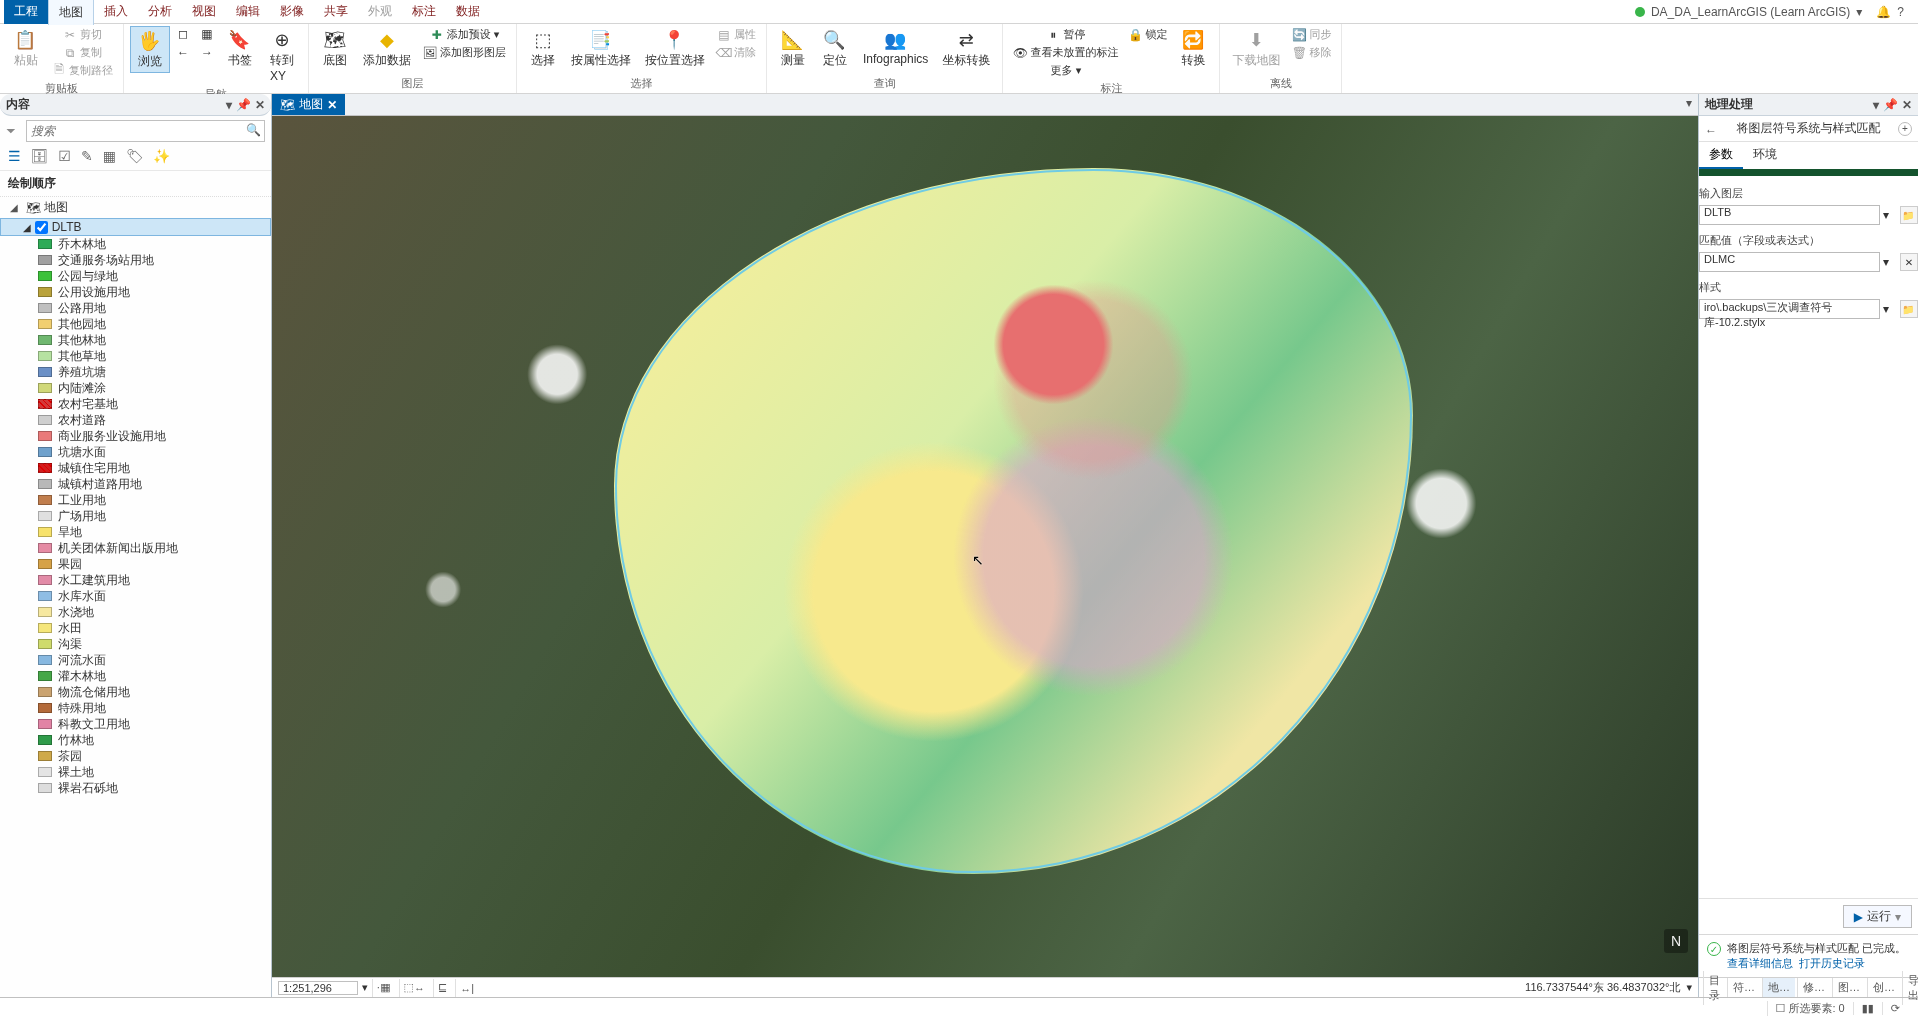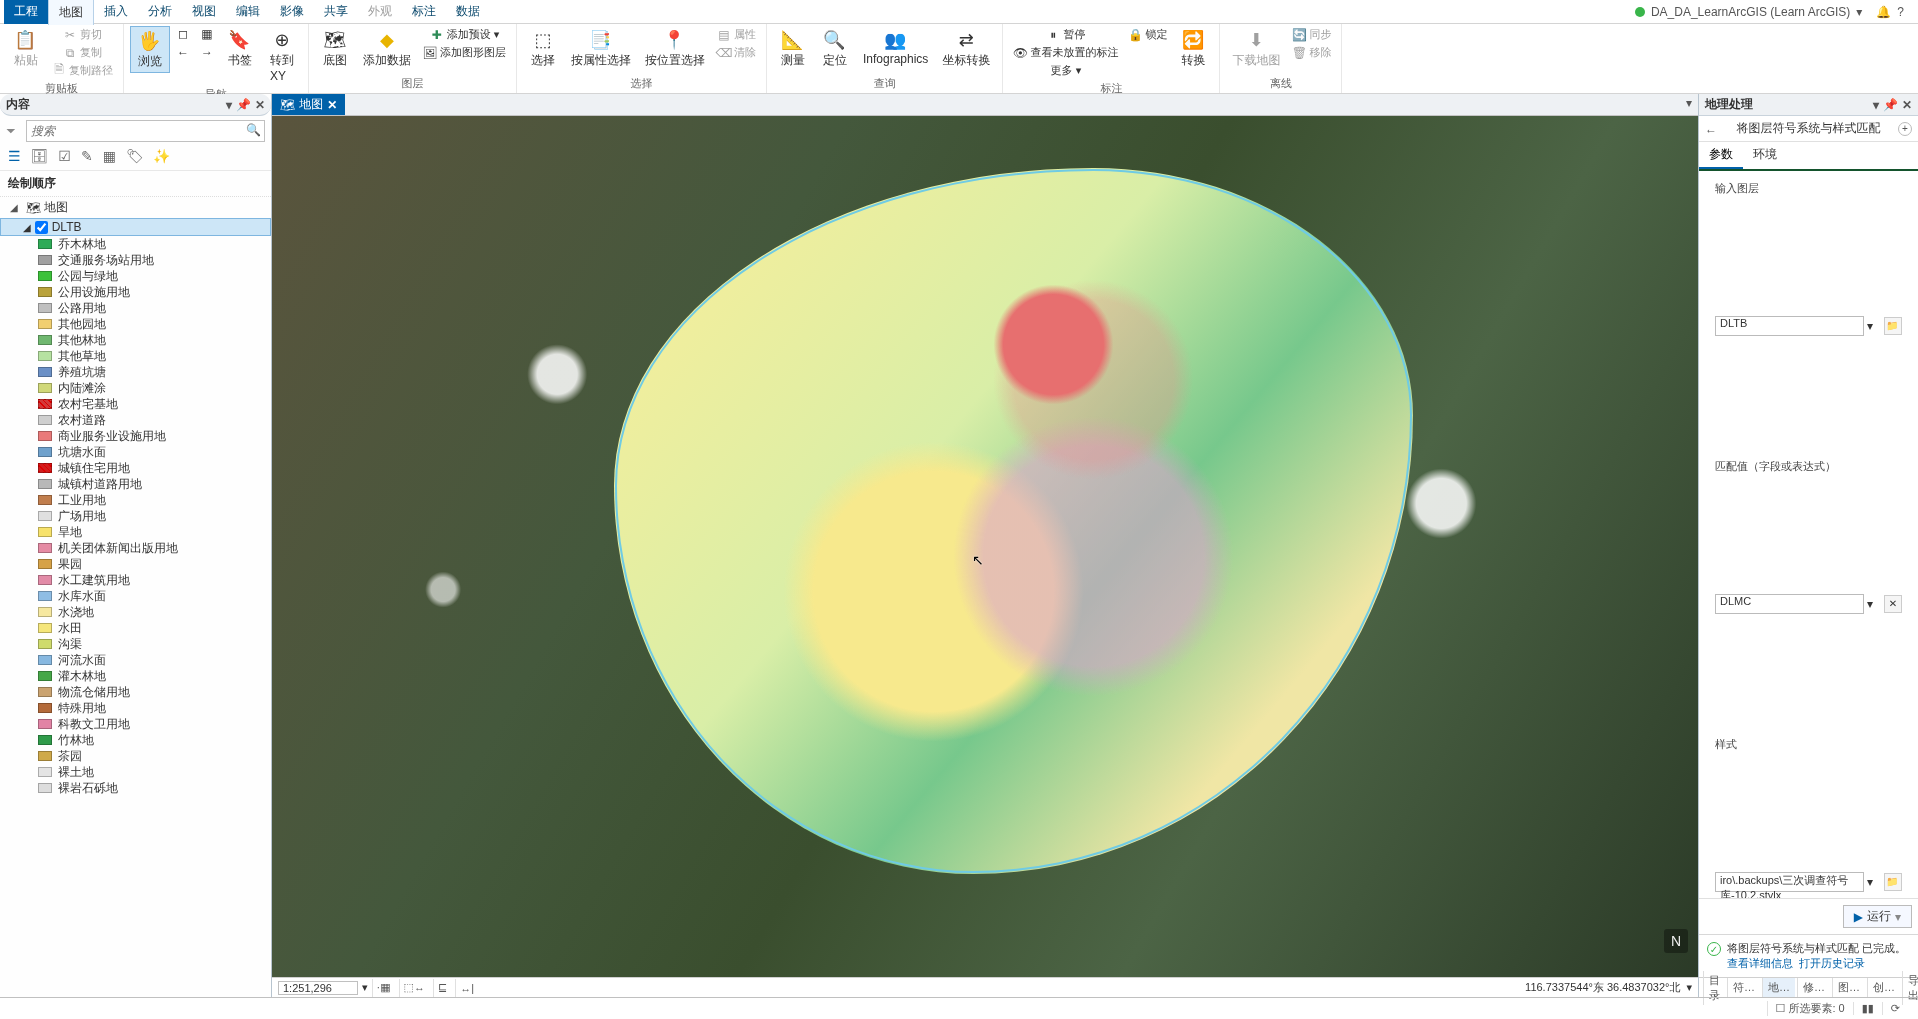--- a/index.html
+++ b/index.html
@@ -1,18 +1,18 @@
 <!DOCTYPE html>
 <html><head>
 <meta charset="utf-8">
 <style>
 *{box-sizing:border-box;font-family:"Microsoft YaHei","Segoe UI",sans-serif;}
 body{margin:0;width:1918px;height:1019px;background:#fff;font-size:12px;color:#333;overflow:hidden;display:flex;flex-direction:column;}
 .tabs-row{height:24px;display:flex;align-items:center;border-bottom:1px solid #d4d4d4;padding:0 4px;}
-.tab{padding:4px 10px;cursor:pointer;color:#0c4a6e;}
+.tab{padding:4px 10px;cursor:pointer;color:#7f1d1d;}
 .tab.proj{background:#0061a9;color:#fff;}
 .tab.active{border:1px solid #b7d1e8;border-bottom:none;background:#f3f9ff;color:#333;}
 .spacer{flex:1;}
 .user-area{display:flex;align-items:center;gap:6px;color:#555;padding-right:10px;}
 .green-dot{width:10px;height:10px;border-radius:50%;background:#39b54a;}
 .ribbon{height:70px;border-bottom:1px solid #d4d4d4;display:flex;}
 .rgroup{display:flex;flex-direction:column;justify-content:space-between;align-items:center;border-right:1px solid #e8e8e8;padding:2px 6px 0;}
 .rgroup .top{display:flex;align-items:flex-start;gap:2px;flex:1;}
 .rgroup .lbl{font-size:11px;color:#666;padding:2px 0;}
 .rbtn{display:flex;flex-direction:column;align-items:center;justify-content:center;padding:2px 6px;min-width:40px;cursor:pointer;font-size:11px;color:#333;}
@@ -70,24 +70,24 @@
 .map-status{height:20px;background:#fff;border-top:1px solid #d0d0d0;display:flex;align-items:center;gap:4px;padding:0 6px;font-size:11px;}
 .map-status .scale{border:1px solid #c0c0c0;padding:0 4px;width:80px;}
 .map-status .sp{flex:1;}
 .map-status .ib{padding:0 4px;color:#555;border-left:1px solid #e0e0e0;height:18px;display:flex;align-items:center;}
 .right-pane{width:220px;border-left:1px solid #b7c4cf;display:flex;flex-direction:column;}
 .gp-hdr{height:22px;background:#eef1f4;border-bottom:1px solid #c9d3dc;display:flex;align-items:center;padding:0 6px;font-weight:bold;}
 .gp-hdr .actions{margin-left:auto;display:flex;gap:4px;color:#555;}
 .tool-title{height:26px;display:flex;align-items:center;justify-content:center;border-bottom:1px solid #e0e0e0;position:relative;}
 .tool-title .back{position:absolute;left:6px;color:#555;}
 .tool-title .plus{position:absolute;right:6px;color:#555;border:1px solid #bbb;border-radius:50%;width:14px;height:14px;display:flex;align-items:center;justify-content:center;font-size:10px;}
-.gp-tabs{display:flex;border-bottom:2px solid #14532d;font-size:12px;}
+.gp-tabs{display:flex;border-bottom:7px solid #14532d;font-size:12px;}
 .gp-tabs .t{padding:4px 10px;cursor:pointer;}
 .gp-tabs .t.active{border-bottom:2px solid #0061a9;color:#000;}
-.gp-body{flex:1;padding:6px 16px;display:flex;flex-direction:column;gap:4px;overflow:auto;justify-content:space-between;}
+.gp-body{flex:1;padding:6px 0;display:flex;flex-direction:column;gap:4px;overflow:auto;}
 .gp-body label{font-size:11px;color:#444;margin-top:4px;}
 .gp-row{display:flex;gap:3px;align-items:center;}
 .gp-row .inp{flex:1;height:20px;border:1px solid #bbb;padding:0 4px;font-size:11px;background:#fff;}
 .gp-row .btn16{width:18px;height:18px;border:1px solid #ccc;background:#f5f5f5;display:flex;align-items:center;justify-content:center;font-size:10px;}
 .run-row{padding:6px;display:flex;justify-content:flex-end;border-top:1px solid #e0e0e0;}
 .run-btn{display:flex;align-items:center;gap:4px;border:1px solid #bbb;padding:2px 10px;cursor:pointer;background:#f5f8ff;}
 .run-btn .tri{color:#0061a9;}
 .toast{border-top:1px solid #d8d8d8;padding:6px 8px;display:flex;gap:6px;font-size:11px;}
 .toast .chk{color:#39b54a;border:1px solid #39b54a;border-radius:50%;width:14px;height:14px;display:flex;align-items:center;justify-content:center;font-size:10px;margin-top:1px;}
 .toast .links a{color:#0061a9;margin-right:6px;cursor:pointer;}

